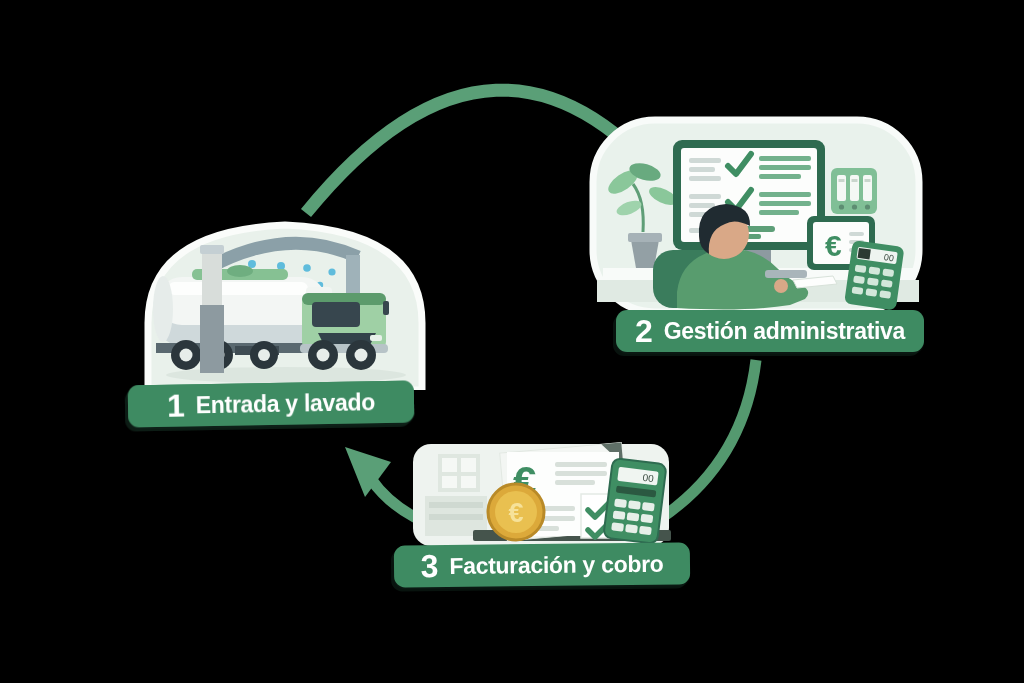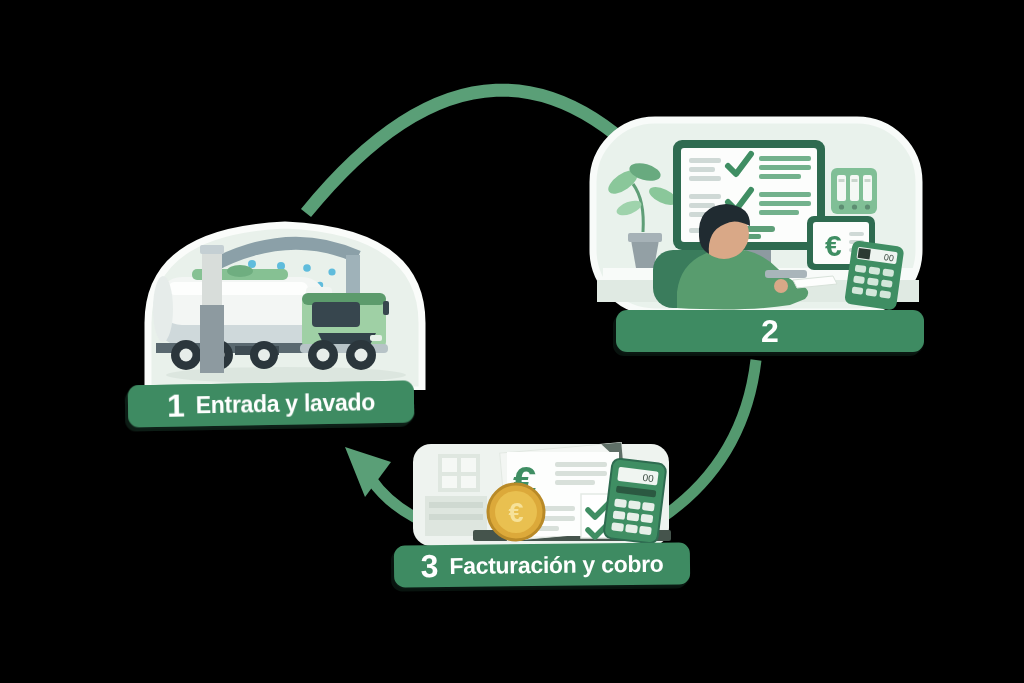--- a/index.html
+++ b/index.html
@@ -298,19 +298,20 @@
       </g>
     </svg>
   </div>
 
   <div class="banner banner-1">
     <span class="num">1</span>
     <span class="lbl">Entrada y lavado</span>
   </div>
   <div class="banner banner-2">
     <span class="num">2</span>
+    <span class="lbl">Gestión administrativa</span>
   </div>
   <div class="banner banner-3">
     <span class="num">3</span>
     <span class="lbl">Facturación y cobro</span>
   </div>
 
 </div>
 
 </body></html>

